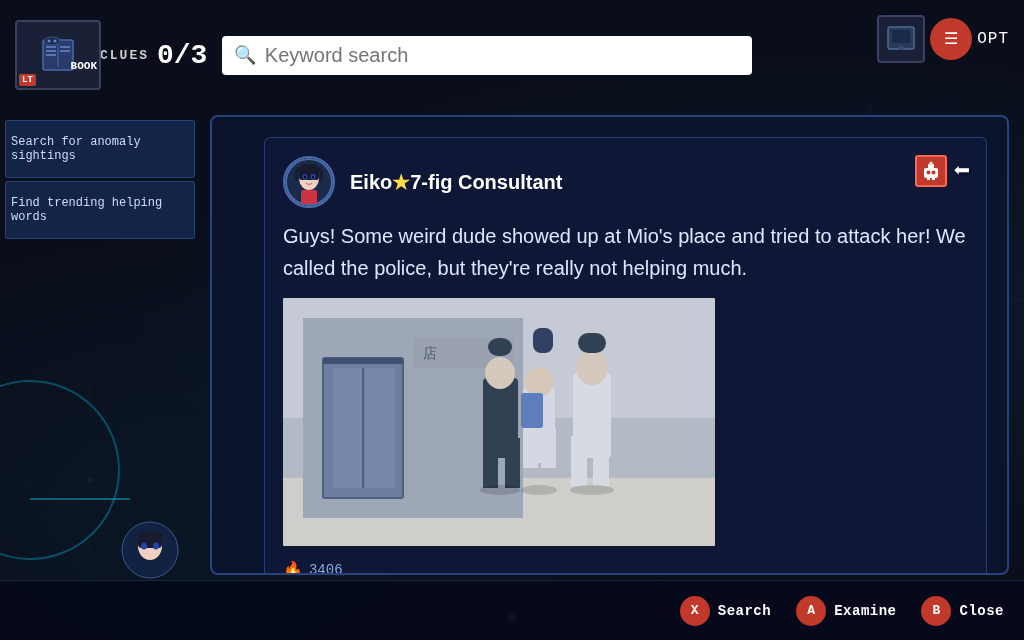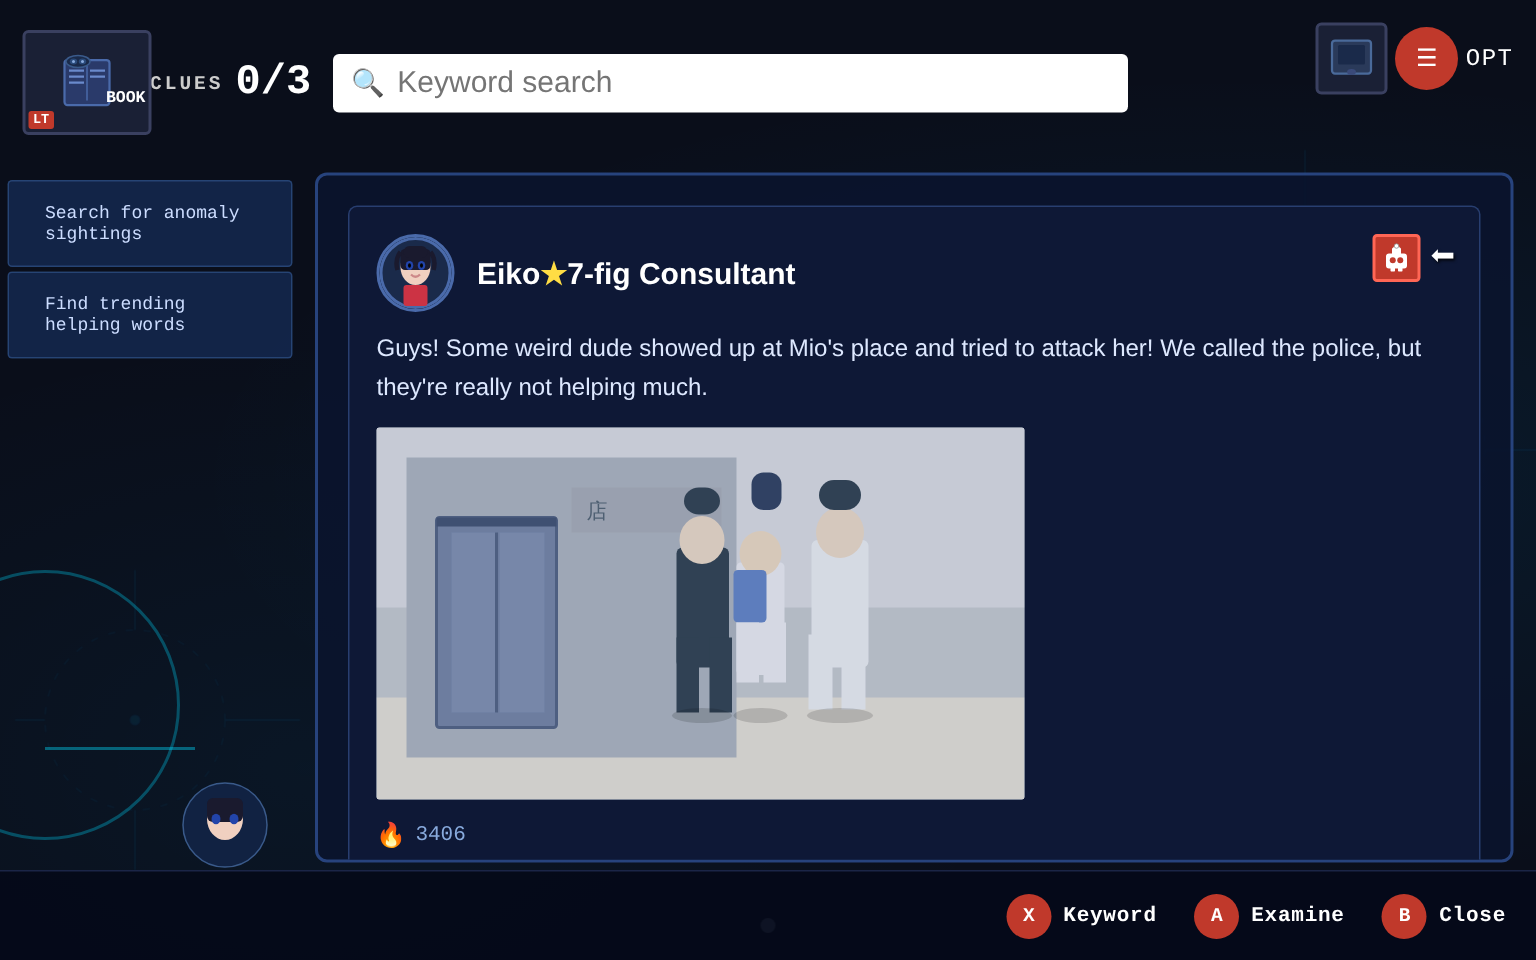--- a/index.html
+++ b/index.html
@@ -185,21 +185,21 @@
       flex-direction: column;
       gap: 3px;
       padding: 10px 5px;
       z-index: 5;
     }
 
     .sidebar-item {
       background: rgba(20, 40, 80, 0.85);
       border: 1px solid rgba(60, 100, 160, 0.5);
       border-radius: 3px;
-      padding: 14px 24px;
+      padding: 14px 5px;
       color: #ccddff;
       font-size: 12px;
       cursor: pointer;
       transition: background 0.2s;
     }
 
     
     .main-content {
       position: absolute;
       left: 210px;
@@ -214,20 +214,21 @@
       overflow: hidden;
     }
 
     
     .post-card {
       background: rgba(15, 25, 55, 0.95);
       border: 1px solid rgba(80, 120, 200, 0.4);
       border-radius: 6px;
       padding: 18px;
       position: relative;
+      margin-left: 32px;
     }
 
     .post-header {
       display: flex;
       align-items: center;
       gap: 15px;
       margin-bottom: 12px;
     }
 
     .avatar {
@@ -249,21 +250,21 @@
       color: white;
       font-family: 'Arial', sans-serif;
     }
 
     .star-char {
       color: #ffdd44;
     }
 
     .post-text {
       color: #dde8ff;
-      font-size: 16px;
+      font-size: 20px;
       line-height: 1.6;
       margin-bottom: 14px;
       font-family: Arial, sans-serif;
     }
 
     
     .post-image {
       width: 432px;
       height: 248px;
       background: #c8d0d8;
@@ -612,21 +613,21 @@
     <ellipse cx="24" cy="26" rx="3" ry="3.5" fill="#2244aa"></ellipse>
     <ellipse cx="36" cy="26" rx="3" ry="3.5" fill="#2244aa"></ellipse>
   </svg>
 </div>
 
 <div class="bottom-bar">
   <div class="action-btn">
     <div class="btn-badge">
       <span>X</span>
     </div>
-    <span class="btn-label">Keyword</span>
+    <span class="btn-label">Search</span>
   </div>
   <div class="action-btn">
     <div class="btn-badge">
       <span>A</span>
     </div>
     <span class="btn-label">Examine</span>
   </div>
   <div class="action-btn">
     <div class="btn-badge">
       <span>B</span>

